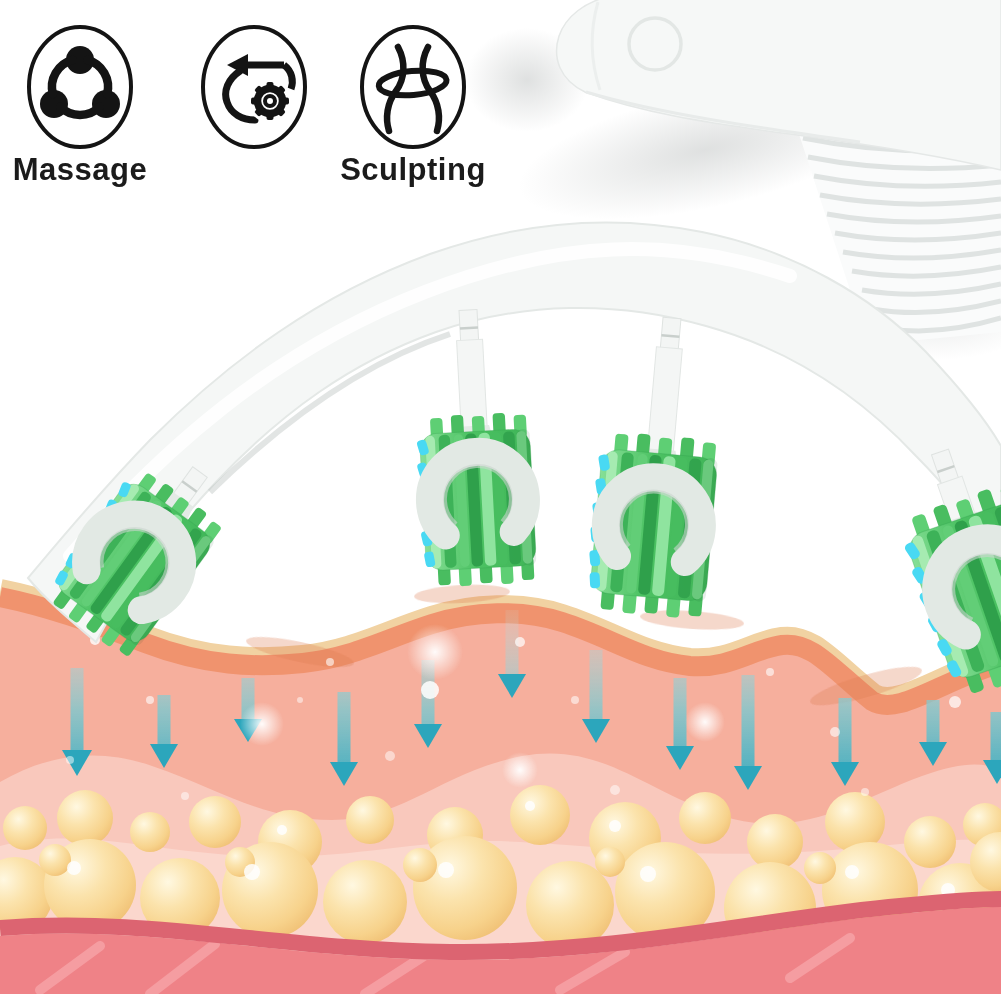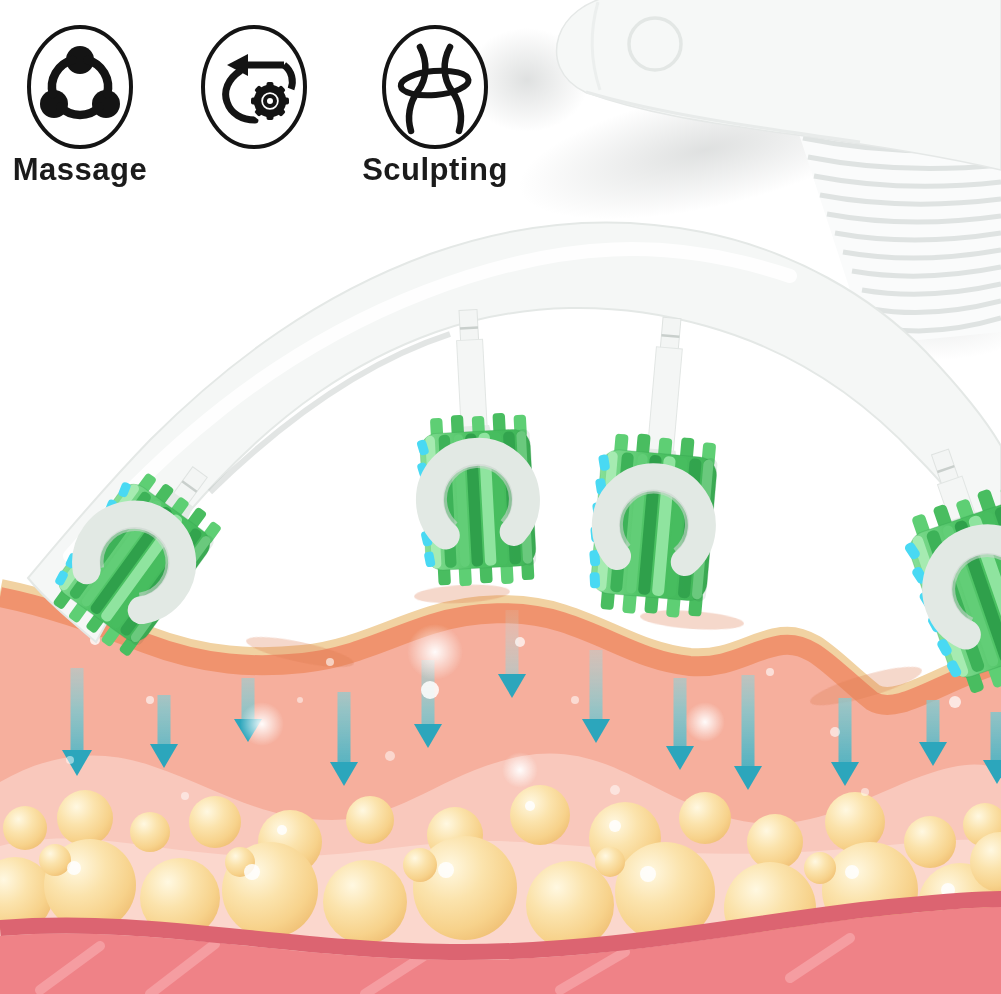--- a/index.html
+++ b/index.html
@@ -2,21 +2,21 @@
 <html><head>
 <meta charset="utf-8">
 <style>
   html,body{margin:0;padding:0}
   body{width:1001px;height:994px;position:relative;overflow:hidden;background:#ffffff;
        font-family:"Liberation Sans", sans-serif;}
   #scene{position:absolute;left:0;top:0;width:1001px;height:994px;}
   .feature{position:absolute;top:24px;width:170px;text-align:center;}
   .feature .ic{display:block;margin:0 auto;}
   .feature .lbl{margin-top:3px;font-size:31px;font-weight:700;color:#1b1b1b;letter-spacing:.5px;line-height:34px;}
-  #f1{left:-5px}#f2{left:169px}#f3{left:350px}
+  #f1{left:-5px}#f2{left:169px}#f3{left:328px}
 </style>
 </head>
 <body>
 
 <svg id="scene" viewBox="0 0 1001 994" xmlns="http://www.w3.org/2000/svg">
   <defs>
     <radialGradient id="gFat" cx="0.35" cy="0.3" r="0.8">
       <stop offset="0" stop-color="#FFF8E1"></stop>
       <stop offset="0.4" stop-color="#FBE3AC"></stop>
       <stop offset="0.75" stop-color="#F7D28B"></stop>

